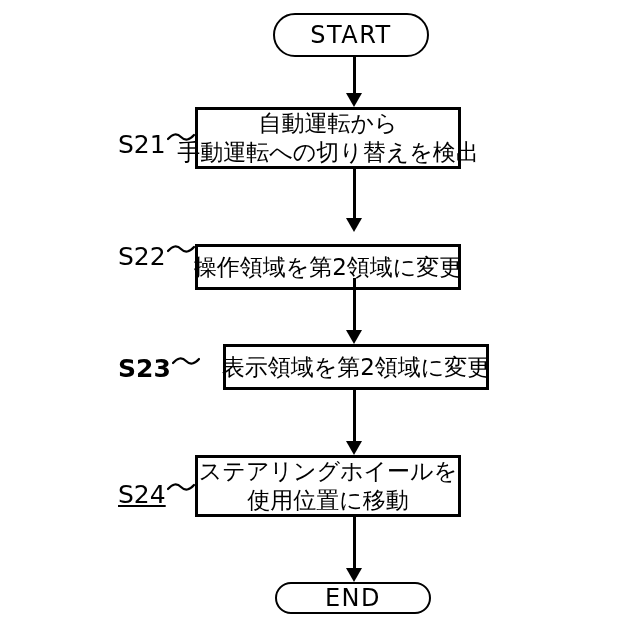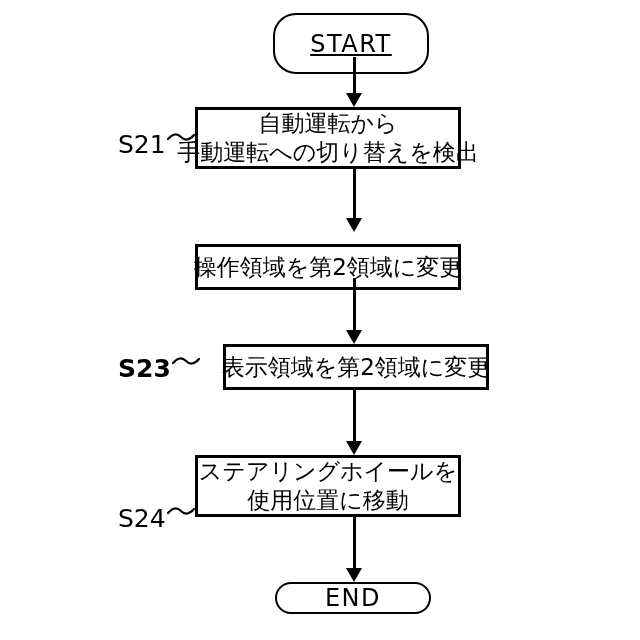--- a/index.html
+++ b/index.html
@@ -22,21 +22,21 @@
     box-sizing: border-box;
     border: 2.5px solid #000000;
     border-radius: 23px;
     background: #ffffff;
     display: flex;
     align-items: center;
     justify-content: center;
     font-size: 24px;
     letter-spacing: 1.5px;
   }
-  .terminal.start { left: 273px; top: 13px;  width: 156px; height: 61px; text-decoration: underline; }
+  .terminal.start { left: 273px; top: 13px;  width: 156px; height: 44px; }
   .terminal.end   { left: 275px; top: 582px; width: 156px; height: 32px; }
 
   
   .step {
     position: absolute;
     left: 195px;
     width: 266px;
     box-sizing: border-box;
     border: 3px solid #000000;
     background: #ffffff;
@@ -62,21 +62,21 @@
     height: 28px;
     display: flex;
     align-items: flex-start;
     font-size: 25px;
   }
   .steplabel span { display: inline-block; }
   .steplabel svg.tilde { margin-left: 1px; flex: 0 0 auto; }
   .steplabel.l21 { top: 130px; }
   .steplabel.l22 { top: 242px; }
   .steplabel.l23 { top: 354px; font-weight: bold; }
-  .steplabel.l24 { top: 504px; }
+  .steplabel.l24 { top: 480px; text-decoration: underline; }
 
   
   .arrow {
     position: absolute;
     left: 346px;
     width: 16px;
   }
   .arrow .shaft {
     position: absolute;
     left: 6.5px;
@@ -127,20 +127,26 @@
   </div>
 
   <div class="arrow a2">
     <div class="shaft"></div>
     <div class="head"></div>
   </div>
 
   <div class="step s22">
     <div>操作領域を第2領域に変更</div>
   </div>
+  <div class="steplabel l22">
+    <span>S22</span>
+    <svg class="tilde" width="28" height="14" viewBox="0 0 28 14">
+      <path d="M1,9 Q8,1 14,7 Q20,13 27,5" fill="none" stroke="#000000" stroke-width="2.2" stroke-linecap="round"></path>
+    </svg>
+  </div>
 
   <div class="arrow a3">
     <div class="shaft"></div>
     <div class="head"></div>
   </div>
 
   <div class="step s23">
     <div>表示領域を第2領域に変更</div>
   </div>
   <div class="steplabel l23">

